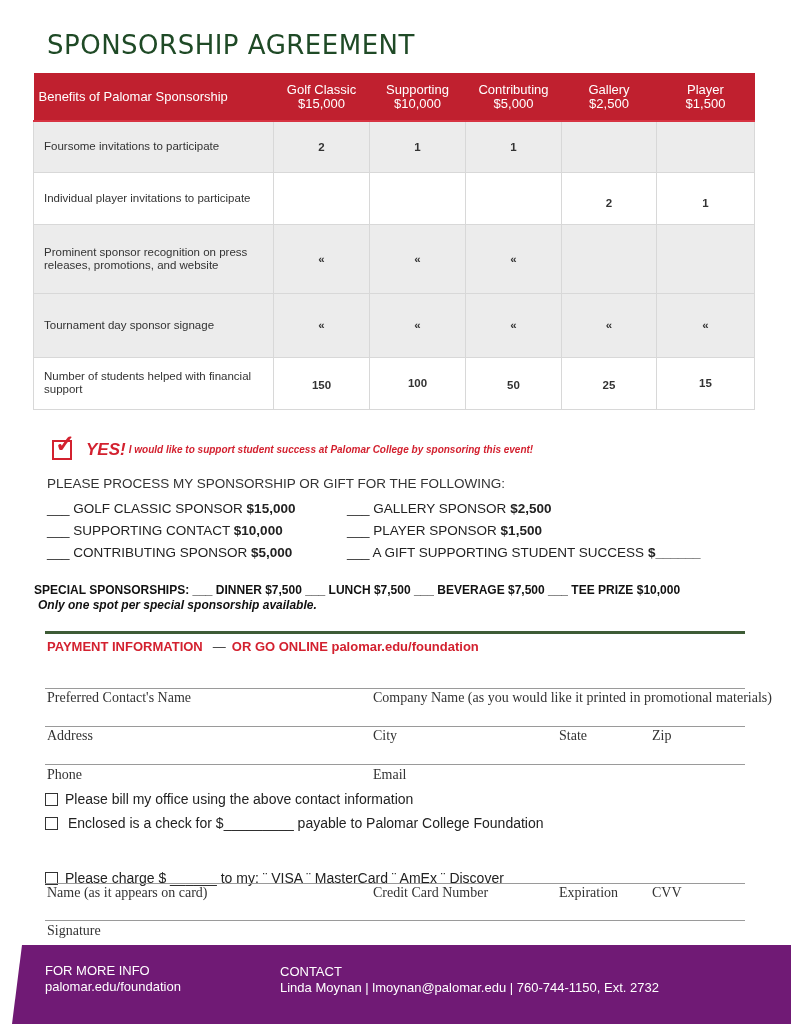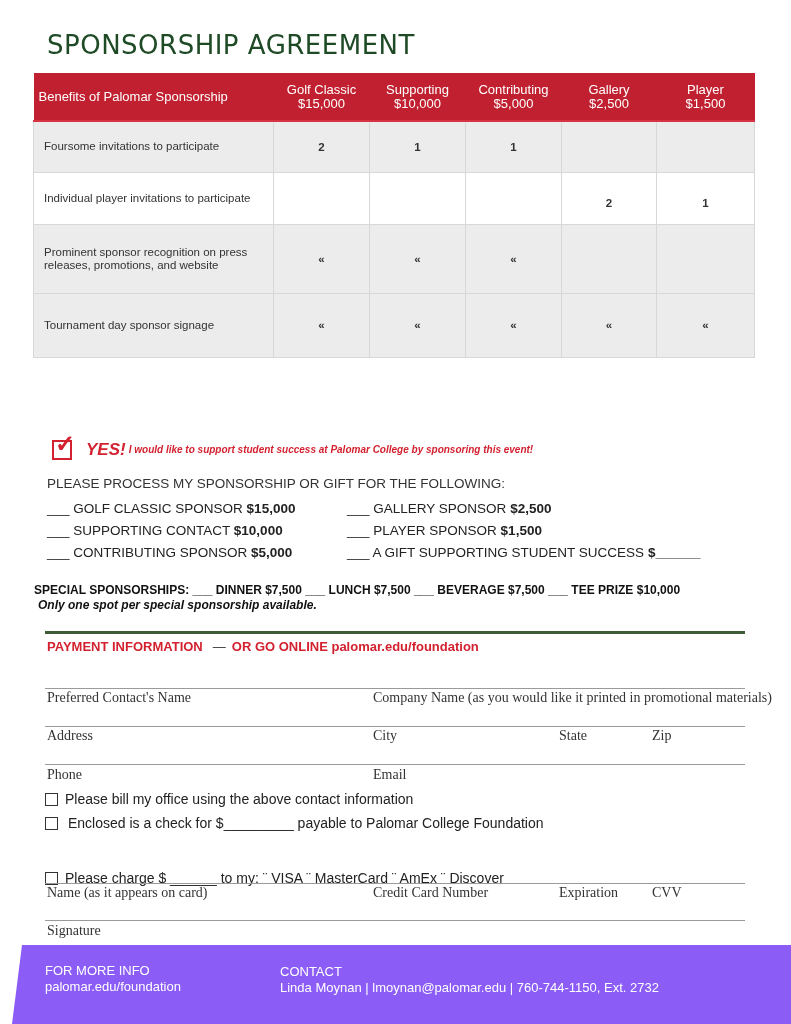--- a/index.html
+++ b/index.html
@@ -69,21 +69,21 @@
   }
   .payment-head .dash { color: #333; font-weight: normal; margin: 0 6px 0 10px; }
 
   .field-rule { position: absolute; height: 1px; background: #9a9a9a; }
   .field-label { position: absolute; font-size: 14px; color: #333; white-space: nowrap; font-family: Liberation Serif, serif; }
 
   .cb-row { position: absolute; left: 45px; display: flex; align-items: center; font-size: 14px; color: #222; white-space: nowrap; }
   .cb { width: 13px; height: 13px; border: 1.5px solid #333; margin-right: 7px; background: #fff; }
 
   .footer {
-    position: absolute; left: 0; top: 945px; width: 791px; height: 79px; background: #8b5cf6;
+    position: absolute; left: 0; top: 945px; width: 791px; height: 79px; background: #701a75;
     clip-path: polygon(22px 0, 791px 0, 791px 79px, 12px 79px);
   }
   .footer .blk { position: absolute; color: #ffffff; font-size: 13px; line-height: 16px; white-space: nowrap; }
 </style>
 </head>
 <body>
 
 <div class="title">SPONSORSHIP AGREEMENT</div>
 
 <table class="benefits">
@@ -146,20 +146,28 @@
       <td class="chev"></td>
     </tr>
     <tr class="shade" style="height:64px">
       <td class="label">Tournament day sponsor signage</td>
       <td class="chev">«</td>
       <td class="chev">«</td>
       <td class="chev">«</td>
       <td class="chev">«</td>
       <td class="chev">«</td>
     </tr>
+    <tr class="white" style="height:52px">
+      <td class="label">Number of students helped with financial support</td>
+      <td style="padding-top:4px">150</td>
+      <td>100</td>
+      <td style="padding-top:4px">50</td>
+      <td style="padding-top:4px">25</td>
+      <td>15</td>
+    </tr>
   </tbody>
 </table>
 
 <div class="yes-line">
   <div class="check-box">
     <span class="check-mark">✓</span>
   </div>
   <span class="yes-word">YES!</span>
   <span class="yes-text">I would like to support student success at Palomar College by sponsoring this event!</span>
 </div>

